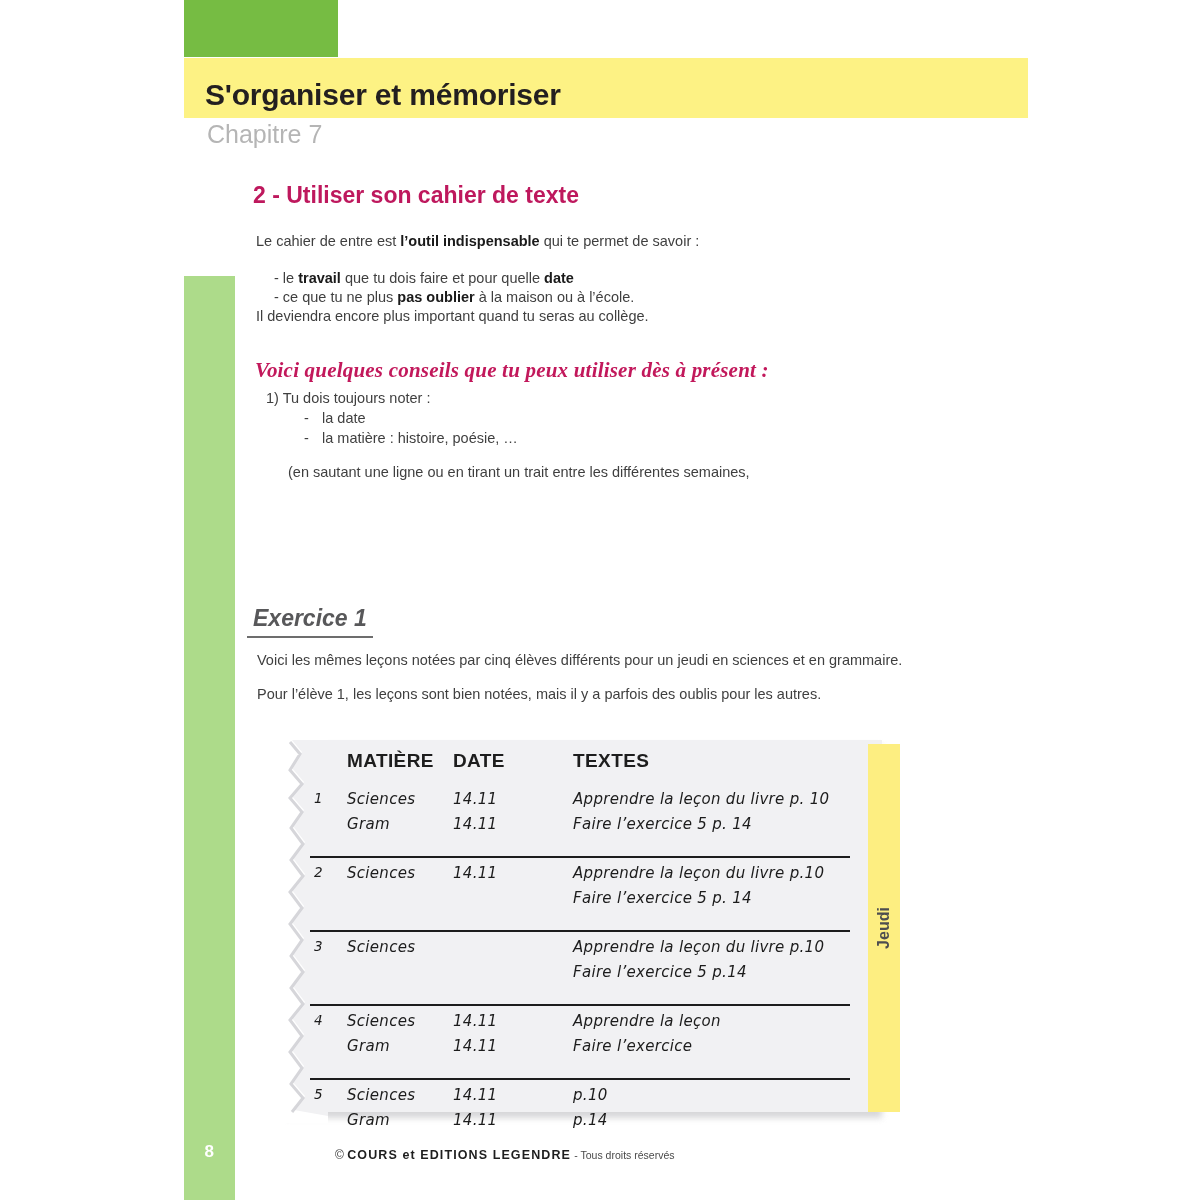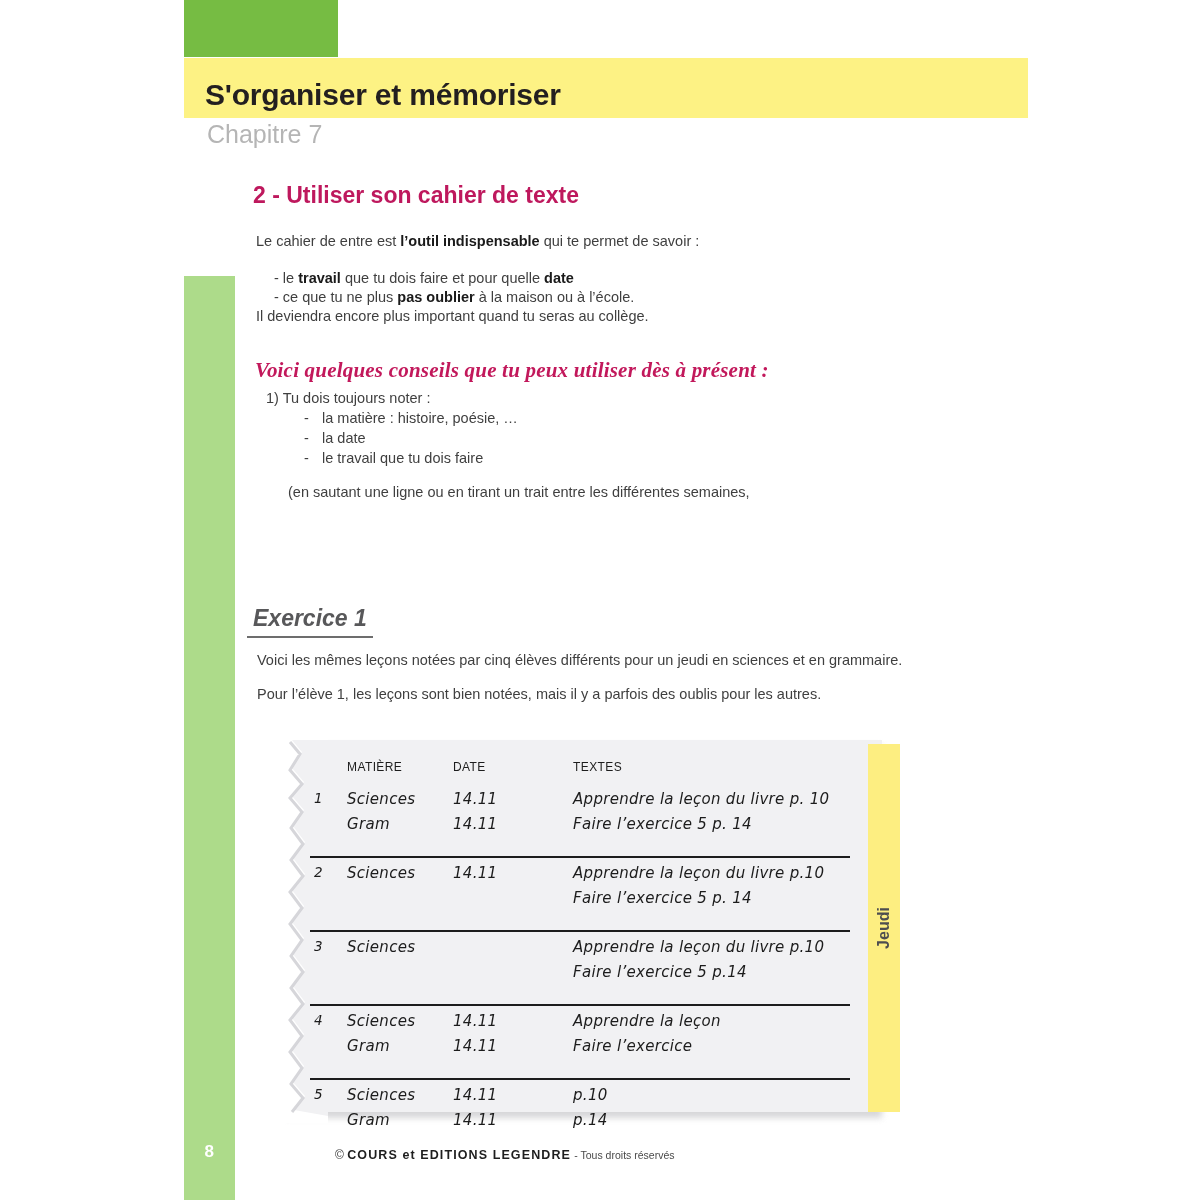--- a/index.html
+++ b/index.html
@@ -210,26 +210,26 @@
   
   .nb-table {
     position: absolute;
     left: 12px;
     top: 2px;
     width: 578px;
     height: 372px;
   }
   .nb-head {
     position: absolute;
-    top: 20px;
+    top: 10px;
     left: 0;
     width: 100%;
     height: 22px;
-    font-size: 12px;
-    font-weight: normal;
+    font-size: 19px;
+    font-weight: bold;
     color: #1d1d1d;
     letter-spacing: 0.4px;
   }
   .col-num   { position: absolute; left: 24px;  width: 22px; text-align: left; }
   .col-mat   { position: absolute; left: 57px; }
   .col-date  { position: absolute; left: 163px; }
   .col-txt   { position: absolute; left: 263px; margin-left: 20px; }
 
   .nb-row {
     position: absolute;
@@ -297,23 +297,22 @@
 <div class="body-text bullet-block">
   <span class="ind ind-1"><span>- le </span><b>travail</b><span> que tu dois faire et pour quelle </span><b>date</b></span>
   <span class="ind ind-1"><span>- ce que tu ne plus </span><b>pas oublier</b><span> à la maison ou à l’école.</span></span>
   <span class="ind">Il deviendra encore plus important quand tu seras au collège.</span>
 </div>
 
 <div class="advice-heading">Voici quelques conseils que tu peux utiliser dès à présent :</div>
 
 <div class="advice-list">
   <div>1) Tu dois toujours noter :</div>
+  <div class="sub"><span class="dash-col">-</span><span>la date</span></div>
   <div class="sub"><span class="dash-col">-</span><span>la matière : histoire, poésie, …</span></div>
-  <div class="sub"><span class="dash-col">-</span><span>la date</span></div>
-  <div class="sub"><span class="dash-col">-</span><span>le travail que tu dois faire</span></div>
   <div class="gap"></div>
   <div class="cont">(en sautant une ligne ou en tirant un trait entre les différentes semaines,</div>
 </div>
 
 <div class="exercise-title">Exercice 1</div>
 <div class="exercise-rule"></div>
 <div class="body-text exercise-p1">Voici les mêmes leçons notées par cinq élèves différents pour un jeudi en sciences et en grammaire.</div>
 <div class="body-text exercise-p2">Pour l’élève 1, les leçons sont bien notées, mais il y a parfois des oublis pour les autres.</div>
 
 <div class="notebook-wrap">

